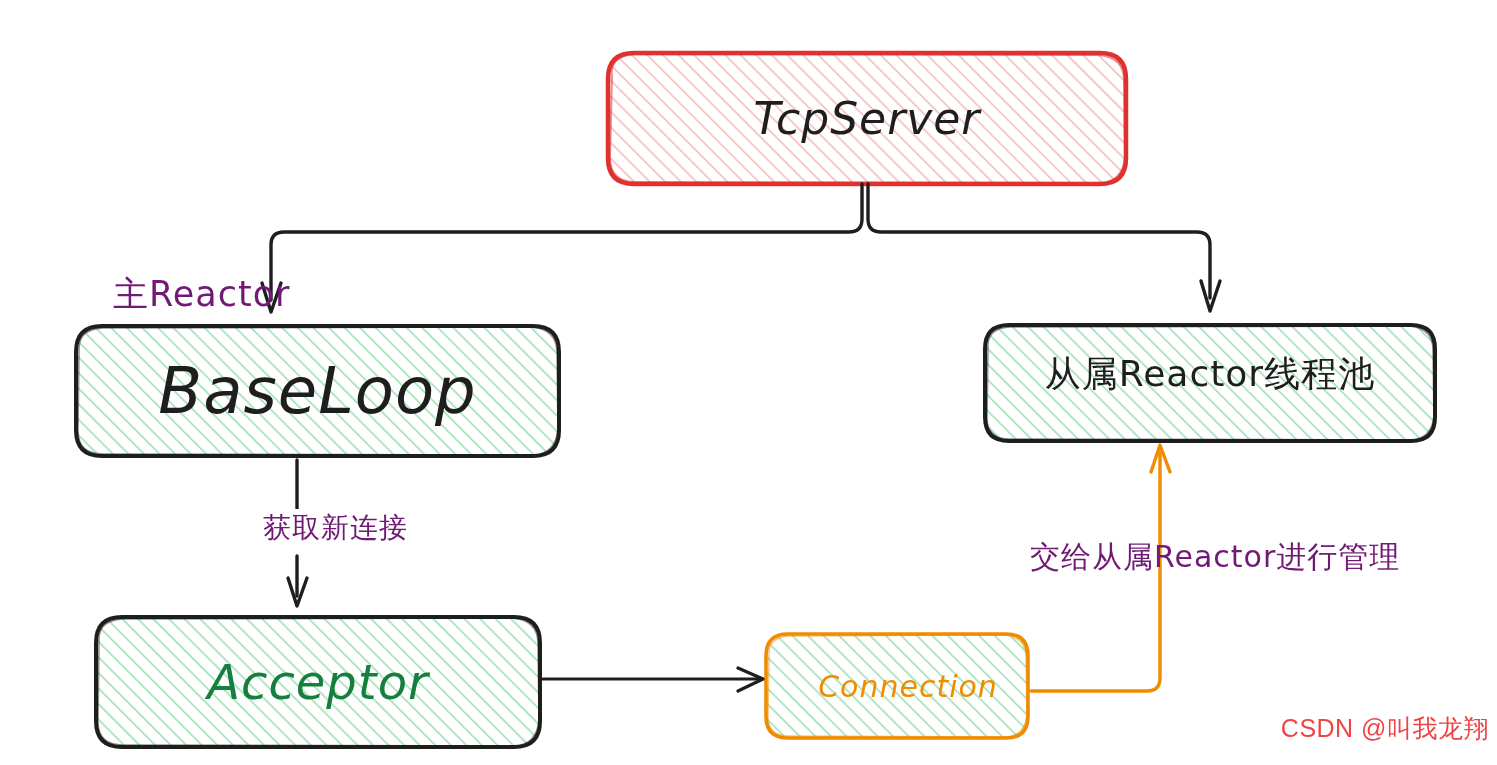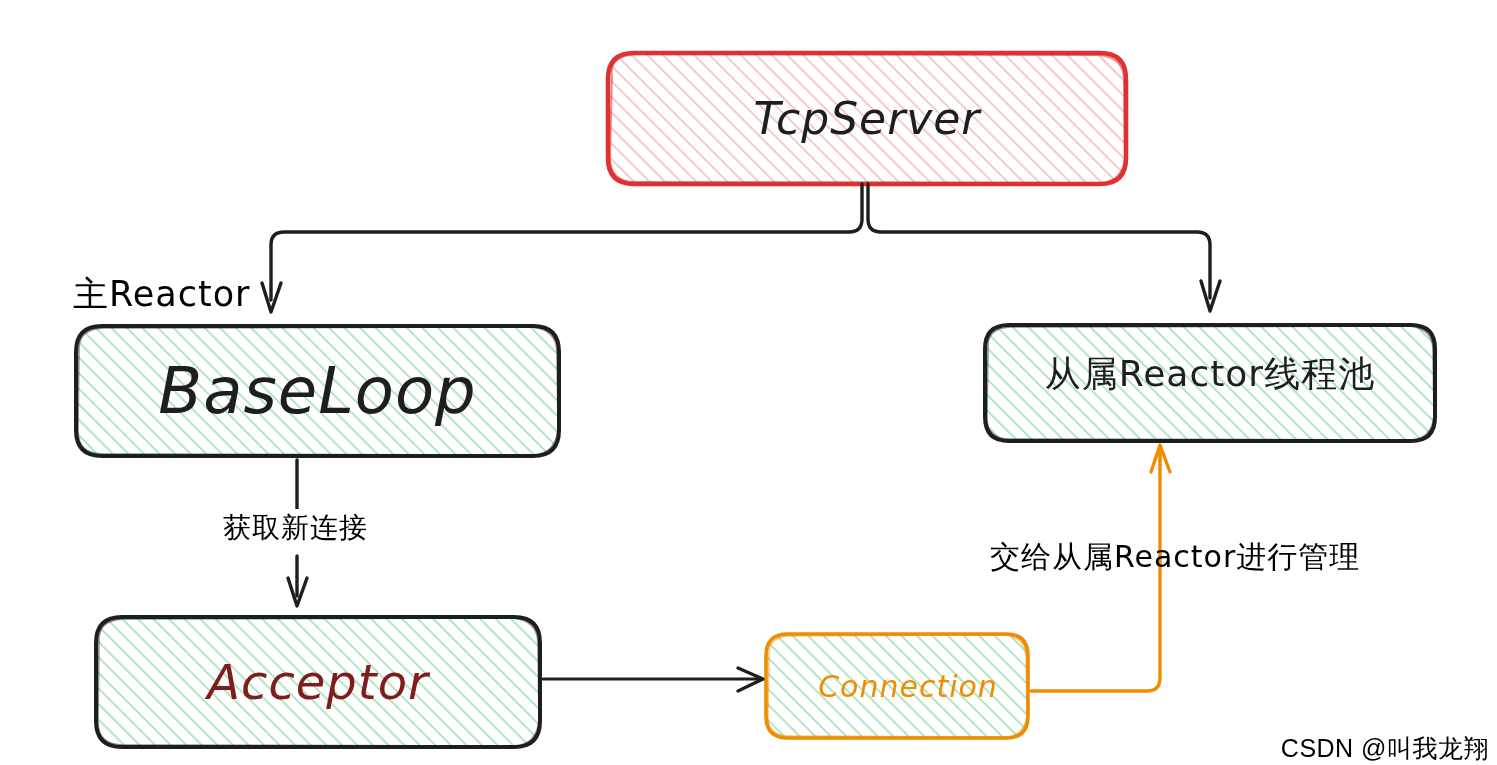--- a/index.html
+++ b/index.html
@@ -38,34 +38,35 @@
     font-family: "DejaVu Sans", sans-serif;
     font-style: italic;
     letter-spacing: 1px;
   }
   .cjk-hand {
     font-family: "DejaVu Sans", sans-serif;
     letter-spacing: 1px;
   }
   .edge-label {
     position: absolute;
-    color: #000000;
+    color: #701a75;
     font-size: 26px;
     white-space: nowrap;
     background: #ffffff;
     padding: 0 5px;
+    margin-left: 40px;
   }
   .edge-label.on-top {
     background: transparent;
   }
   #watermark {
     position: absolute;
     right: 8px;
-    bottom: 0;
-    color: #000000;
+    bottom: 20px;
+    color: #ef4444;
     font-size: 25px;
     font-family: "Liberation Sans", sans-serif;
     letter-spacing: 0.5px;
     white-space: nowrap;
   }
 </style>
 </head>
 <body>
 
 <div id="canvas">
@@ -136,21 +137,21 @@
       <path d="M1151,472 L1160,445 L1170,472" fill="none" stroke="#f08c00" stroke-width="3.4" stroke-linecap="round" stroke-linejoin="round"></path>
     </g>
   </svg>
 
   <div class="node-label latin-hand" style="left:608px; top:53px; width:518px; height:131px; font-size:44px; color:#1e1e1e;">TcpServer</div>
 
   <div class="node-label latin-hand" style="left:76px; top:326px; width:483px; height:130px; font-size:64px; color:#1e1e1e;">BaseLoop</div>
 
   <div class="node-label cjk-hand" style="left:985px; top:316px; width:450px; height:116px; font-size:36px; color:#1e1e1e;">从属Reactor线程池</div>
 
-  <div class="node-label latin-hand" style="left:96px; top:617px; width:444px; height:130px; font-size:48px; color:#7f1d1d;">Acceptor</div>
+  <div class="node-label latin-hand" style="left:96px; top:617px; width:444px; height:130px; font-size:48px; color:#15803d;">Acceptor</div>
 
   <div class="node-label latin-hand" style="left:766px; top:634px; width:284px; height:104px; font-size:30px; color:#f08c00;">Connection</div>
 
   <div class="edge-label cjk-hand on-top" style="left:68px; top:271px; font-size:35px;">主Reactor</div>
 
   <div class="edge-label cjk-hand" style="left:218px; top:509px; font-size:28px;">获取新连接</div>
 
   <div class="edge-label cjk-hand on-top" style="left:985px; top:537px; font-size:30px;">交给从属Reactor进行管理</div>
 
   <div id="watermark">CSDN @叫我龙翔</div>

